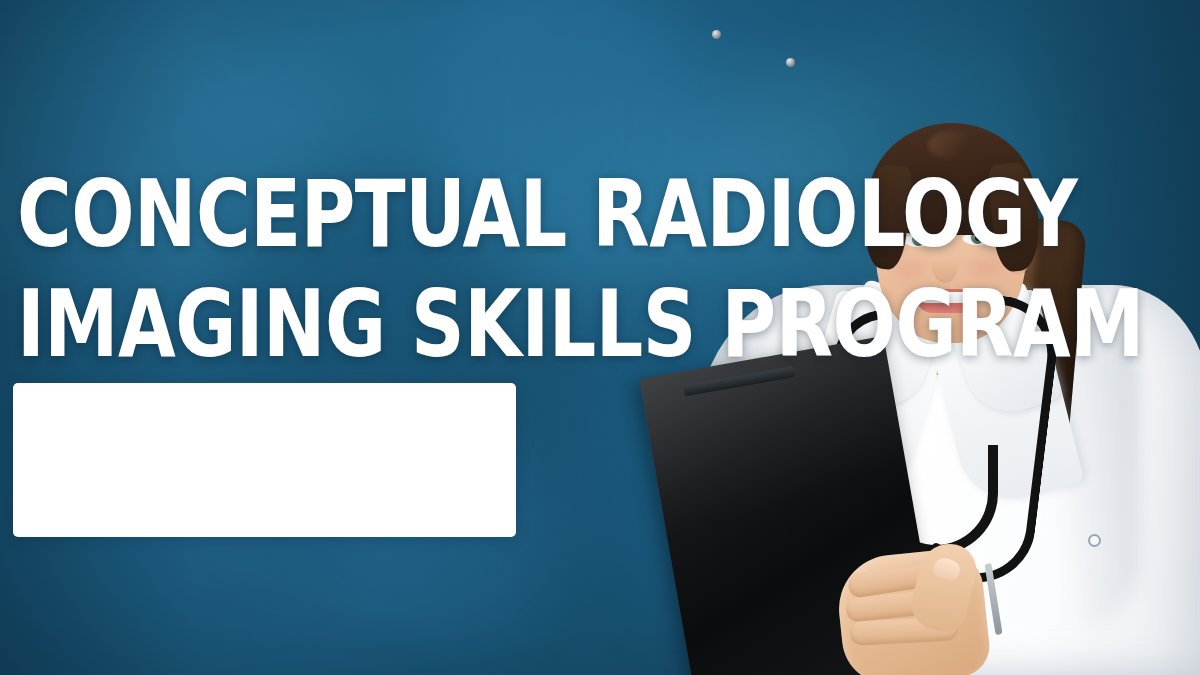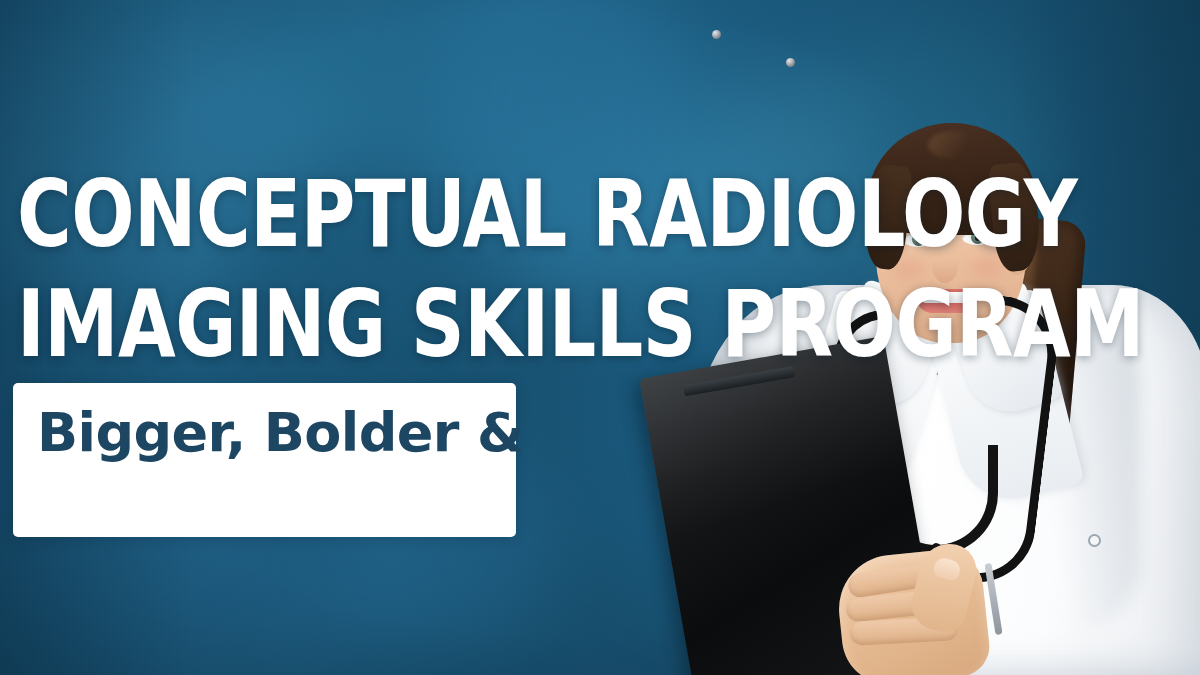--- a/index.html
+++ b/index.html
@@ -439,18 +439,17 @@
   </div>
 
   <div class="copy">
     <h1 class="headline">
       <span class="hl-line">Conceptual Radiology</span>
       <span class="hl-line">Imaging Skills Program</span>
     </h1>
 
     <div class="subtitle-card">
       <div class="subtitle">
-        <span class="sub-line">Bigger, Bolder &amp;</span>
       </div>
     </div>
   </div>
 
 </div>
 
 </body></html>

